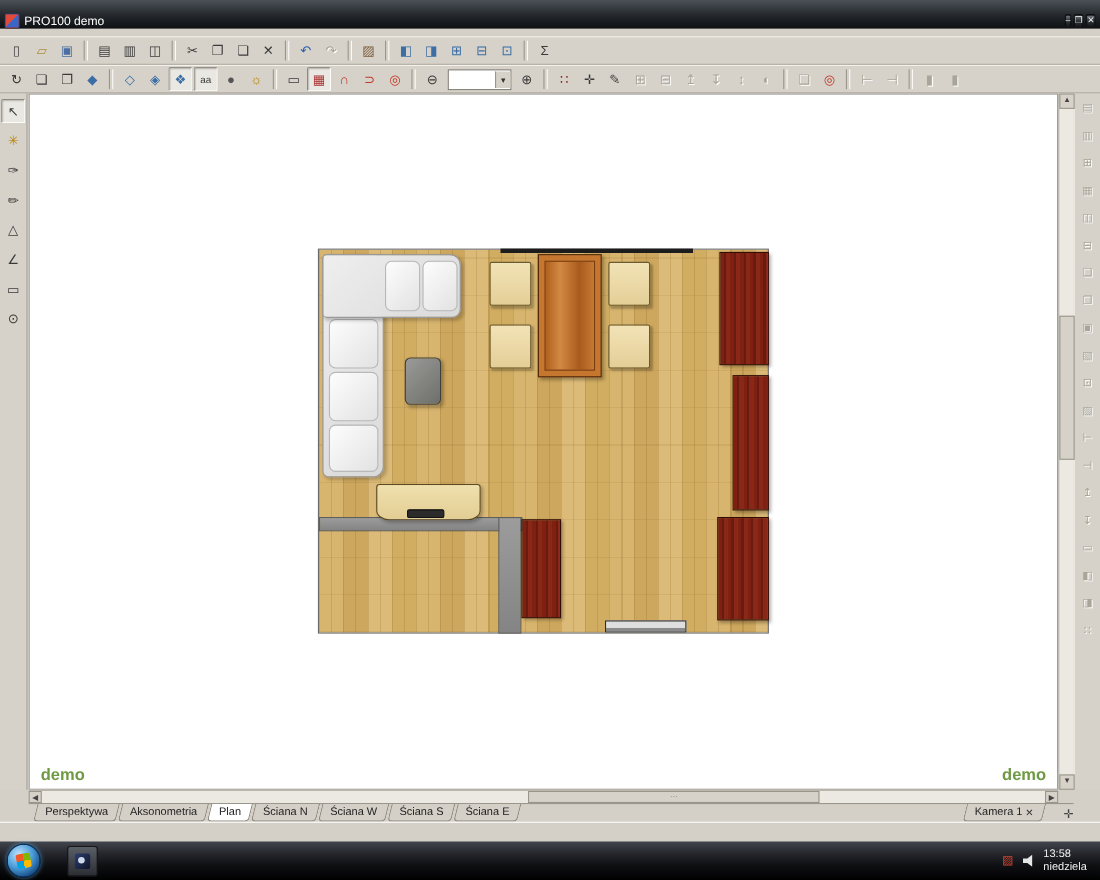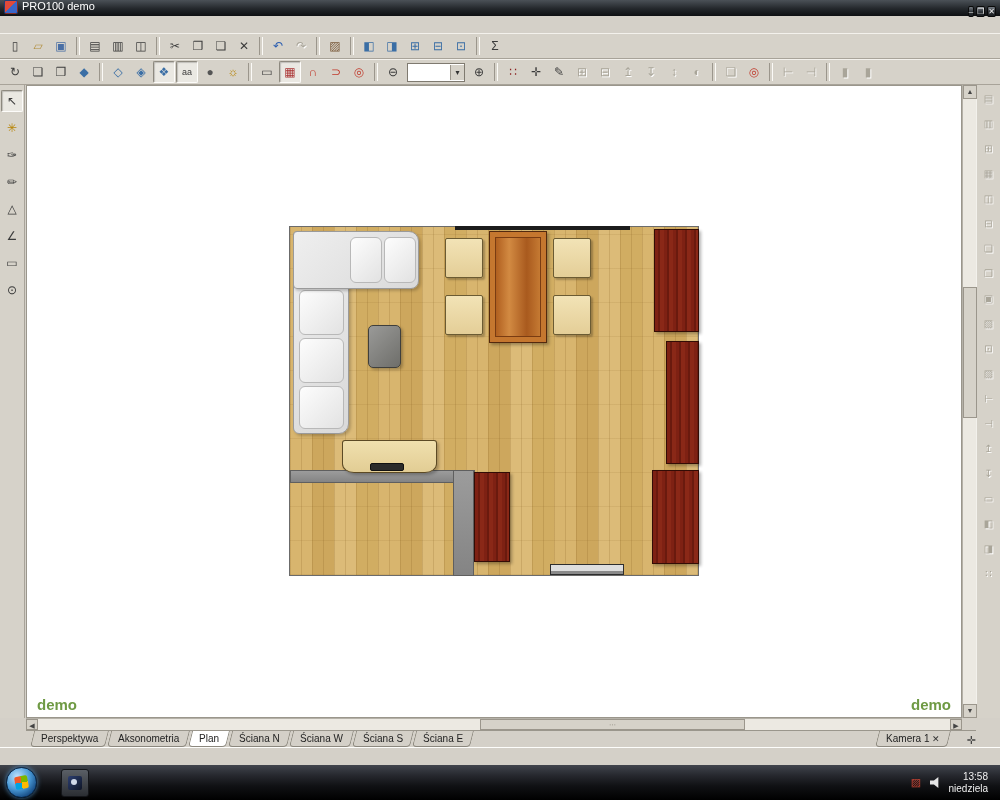--- a/index.html
+++ b/index.html
@@ -1,21 +1,21 @@
 <!DOCTYPE html>
 <html style="--demo_green: #6f9a44; --wood: #d8b56e; --wood_dark: #cda75d; --furniture_red: #7e2113; --wall_gray: #848484; --table_orange: #c5772f; --chair_tan: #e4ce97; --desk_tan: #e2cd94;"><head>
 <meta charset="utf-8">
 <style>
   html,body{margin:0;padding:0;background:#000;}
   .window{position:relative;width:1000px;height:800px;background:#d4d0c8;
     font-family:"Liberation Sans",sans-serif;overflow:hidden;}
 
   
-  .titlebar{position:absolute;left:0;top:0;width:100%;height:16px;box-sizing:border-box;
-    background:linear-gradient(#4b5157,#23272b 55%,#0e1012);display:flex;align-items:flex-start;
+  .titlebar{position:absolute;left:0;top:0;width:100%;height:26px;box-sizing:border-box;
+    background:linear-gradient(#4b5157,#23272b 55%,#0e1012);display:flex;align-items:flex-end;
     gap:4px;padding:0 4px;color:#fff;}
   .app-icon{width:12px;height:12px;border-radius:2px;flex:0 0 auto;
     background:linear-gradient(135deg,#e04a3a 0 50%,#3a66c8 50% 100%);border:1px solid rgba(0,0,0,.4);}
   .title-text{font-size:11px;flex:1;white-space:nowrap;}
   .win-btn{width:21px;height:13px;margin-left:2px;font-size:8px;line-height:12px;text-align:center;
     color:#eee;background:linear-gradient(#757b82,#33383d 50%,#1a1d20);border:1px solid #0a0a0a;border-radius:2px;}
 
   
   .menubar{position:absolute;left:0;top:18px;width:100%;height:15px;box-sizing:border-box;
     background:linear-gradient(#33373d,#1d2024);display:flex;align-items:center;padding:0 2px;}
@@ -128,21 +128,21 @@
     background:conic-gradient(#7db700 0 25%,#ffb900 0 50%,#00a3e0 0 75%,#f05a28 0);}
   .ql-btn{width:26px;height:26px;margin-left:16px;border-radius:3px;flex:0 0 auto;
     background:linear-gradient(#5a5f66,#2b2e33);border:1px solid #14161a;
     display:flex;align-items:center;justify-content:center;}
   .ql-glyph{width:14px;height:14px;border-radius:2px;background:linear-gradient(135deg,#2c3e70,#0e1526);position:relative;}
   .ql-glyph::after{content:"";position:absolute;left:3px;top:3px;width:6px;height:6px;border-radius:50%;background:#cfd8e8;}
   .tray{margin-left:auto;display:flex;align-items:center;gap:6px;padding-right:8px;color:#fff;}
   .tray-ic{width:15px;height:15px;font-size:11px;line-height:15px;text-align:center;flex:0 0 auto;}
   .vol{width:13px;height:13px;background:#e6e6e6;flex:0 0 auto;
     clip-path:polygon(0 34%,34% 34%,68% 8%,68% 92%,34% 66%,0 66%);}
-  .clock{font-size:10px;line-height:12px;text-align:right;color:#f0f0f0;padding-right:4px;}
+  .clock{font-size:10px;line-height:12px;text-align:left;color:#f0f0f0;padding-right:4px;}
 </style>
 </head>
 <body>
 
 <div class="window">
 
   <div class="titlebar">
     <span class="app-icon"></span>
     <span class="title-text">PRO100 demo</span>
     <span id="win-controls"><span class="win-btn">–</span><span class="win-btn">❐</span><span class="win-btn">✕</span></span>

